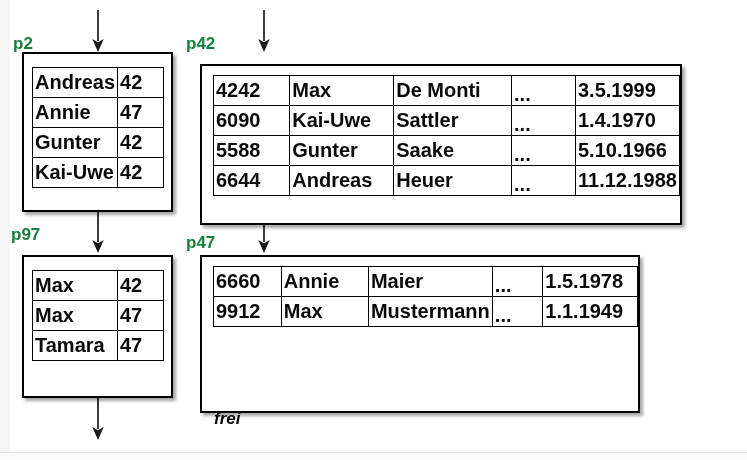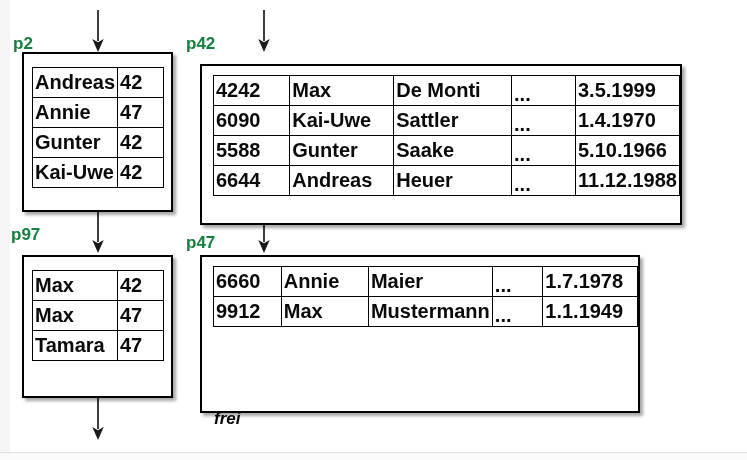--- a/index.html
+++ b/index.html
@@ -205,21 +205,21 @@
   </div>
 
   <div class="page-box box-p47">
     <table class="tbl rec">
       <tbody>
           <tr>
         <td class="c-id">6660</td>
         <td class="c-first">Annie</td>
         <td class="c-last">Maier</td>
         <td class="c-dots"><span>...</span></td>
-        <td class="c-date">1.7.1978</td>
+        <td class="c-date">1.5.1978</td>
       </tr>
       <tr>
         <td class="c-id">9912</td>
         <td class="c-first">Max</td>
         <td class="c-last">Mustermann</td>
         <td class="c-dots"><span>...</span></td>
         <td class="c-date">1.1.1949</td>
       </tr>
     </tbody>
       </table>

